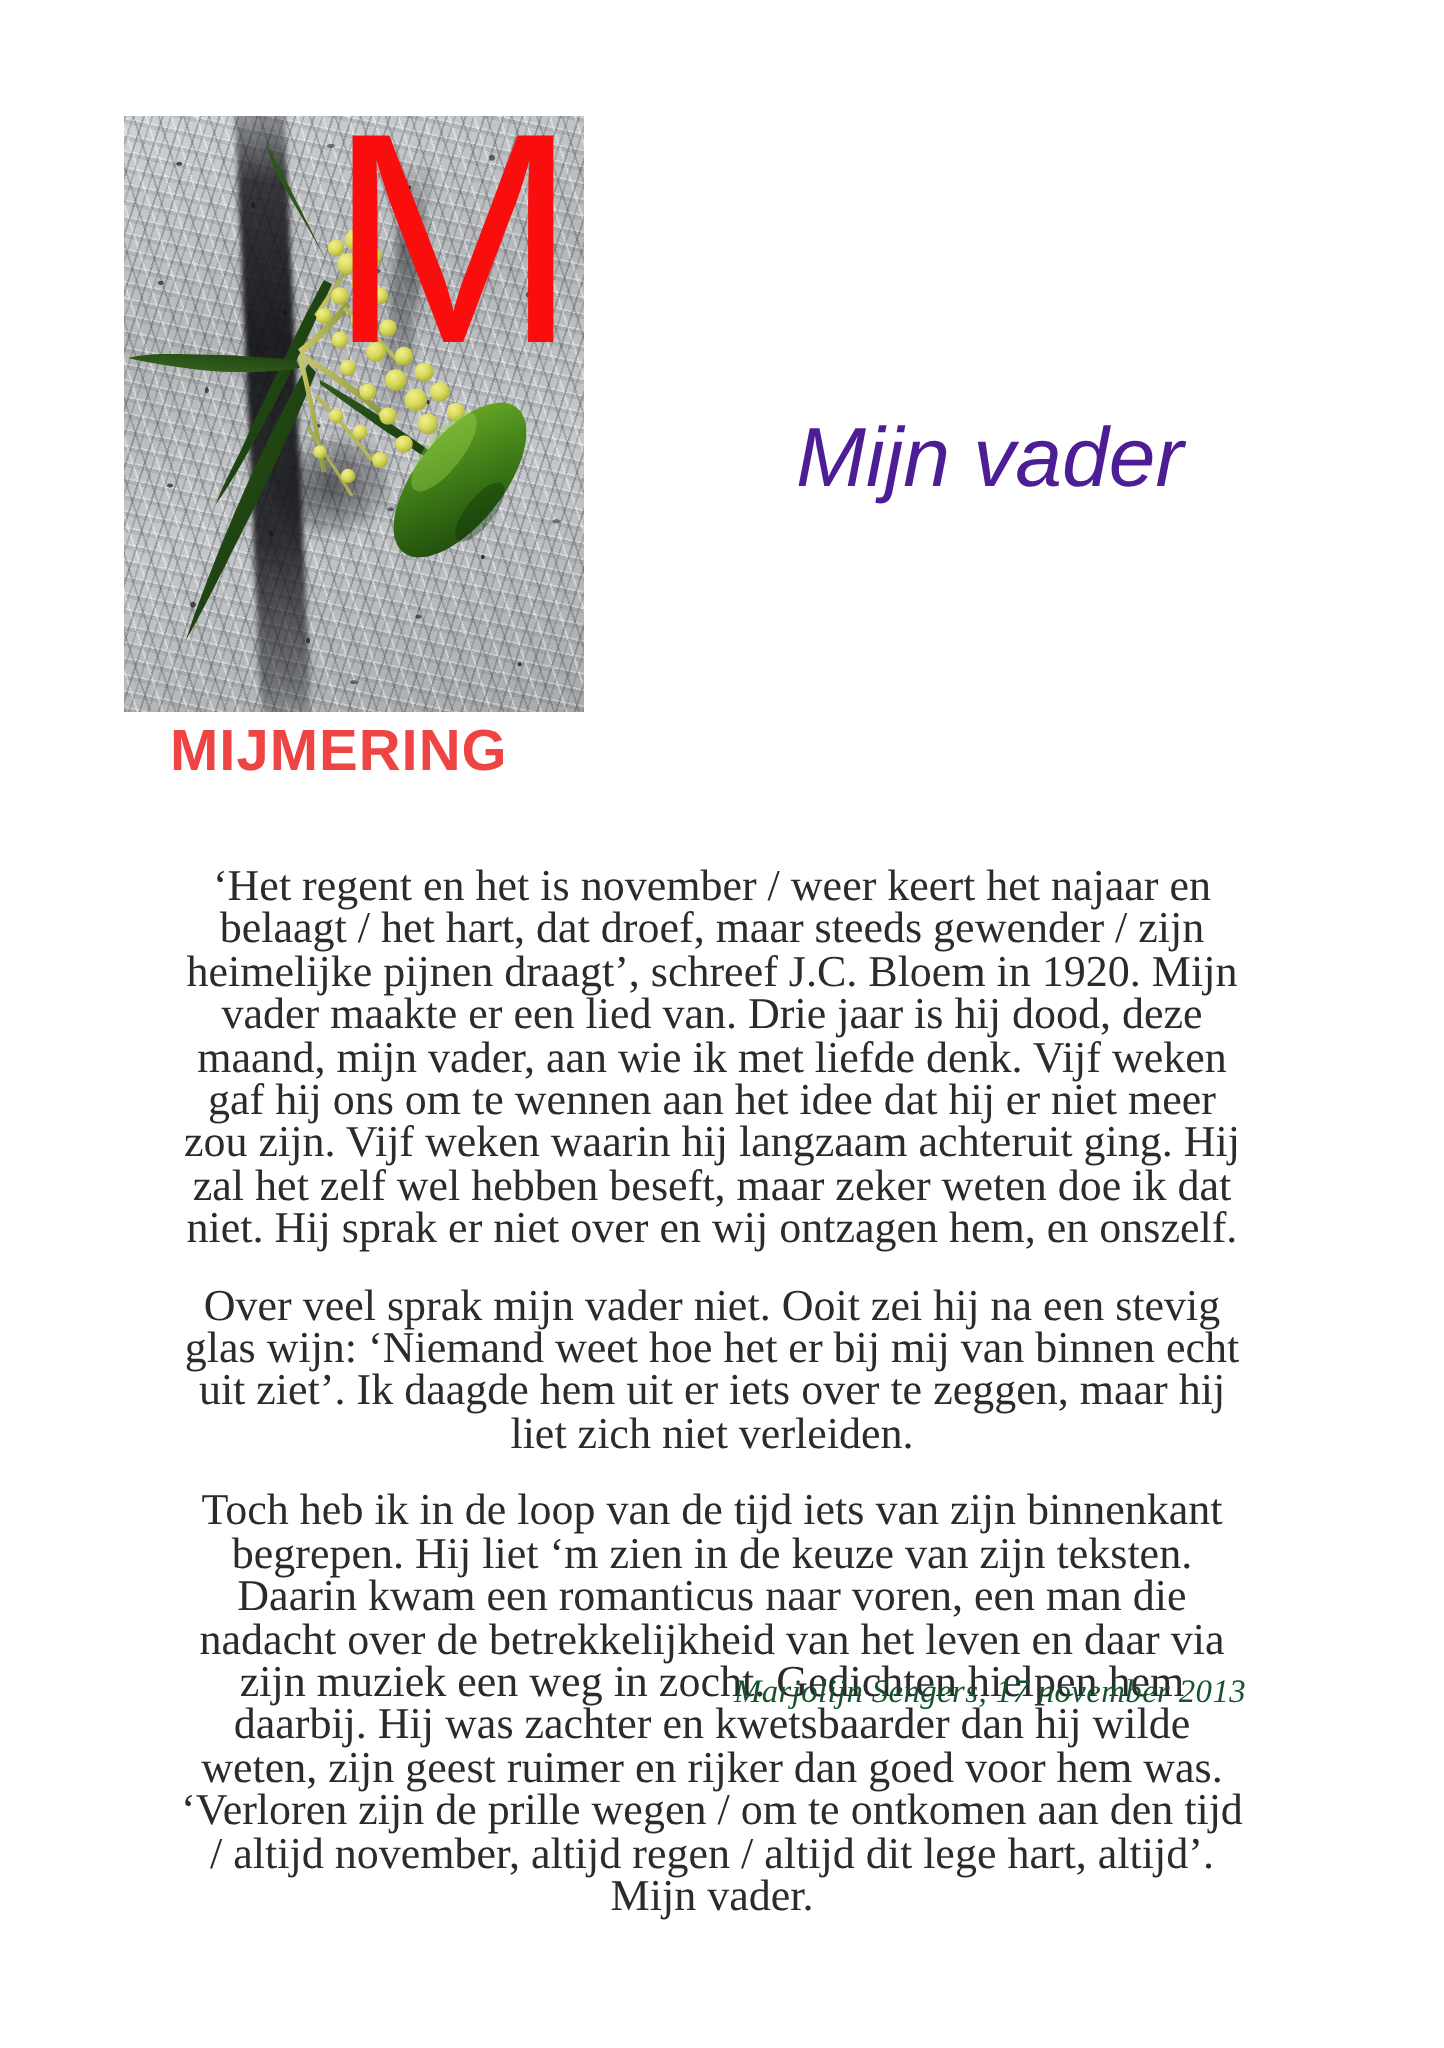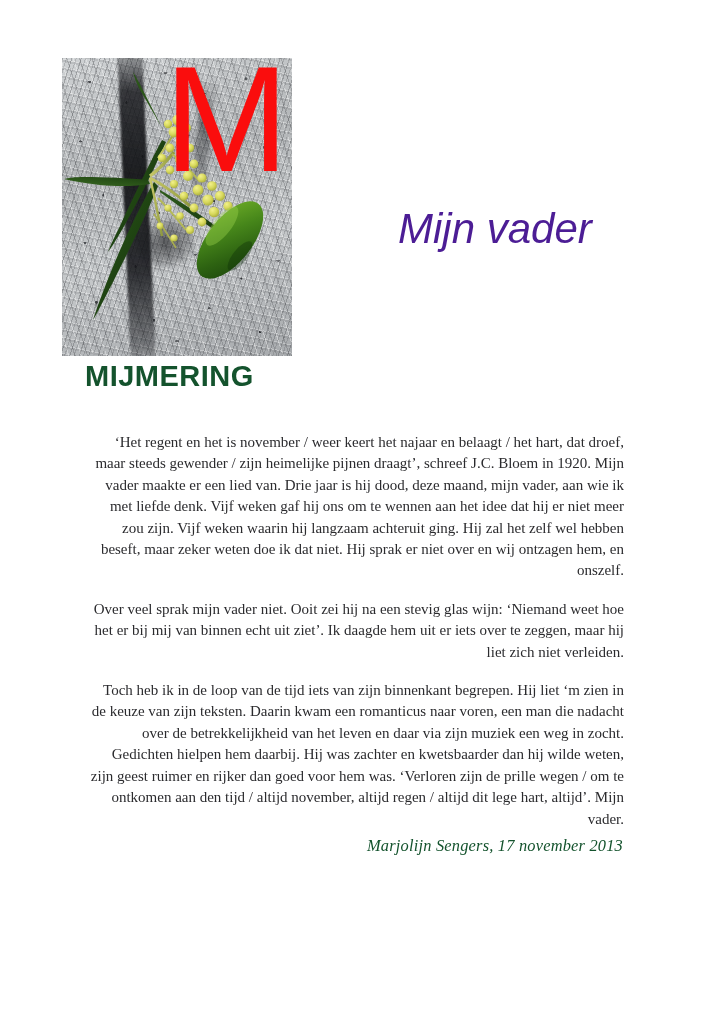--- a/index.html
+++ b/index.html
@@ -133,21 +133,21 @@
   .plant { position: absolute; inset: 0; }
 
   
   .mijmering {
     position: absolute;
     left: 85px;
     top: 360px;
     font-family: "Liberation Sans", sans-serif;
     font-size: 29px;
     font-weight: bold;
-    color: #14532d;
+    color: #ef4444;
     letter-spacing: 0.5px;
   }
   .doc-title {
     position: absolute;
     left: 398px;
     top: 205px;
     width: 240px;
     font-family: "Liberation Sans", sans-serif;
     font-style: italic;
     font-size: 42px;
@@ -159,24 +159,24 @@
 
   .body-col {
     position: absolute;
     left: 88px;
     top: 432px;
     width: 548px;
   }
   .para {
     margin: 0 12px 17px 0;
     font-family: "Liberation Serif", serif;
-    font-size: 15px;
+    font-size: 22px;
     line-height: 21.4px;
     color: #2b2b2e;
-    text-align: right;
+    text-align: center;
   }
   .para:last-child { margin-bottom: 0; }
 
   .signature {
     position: absolute;
     left: 88px;
     top: 836px;
     width: 535px;
     text-align: right;
     font-family: "Liberation Serif", serif;

